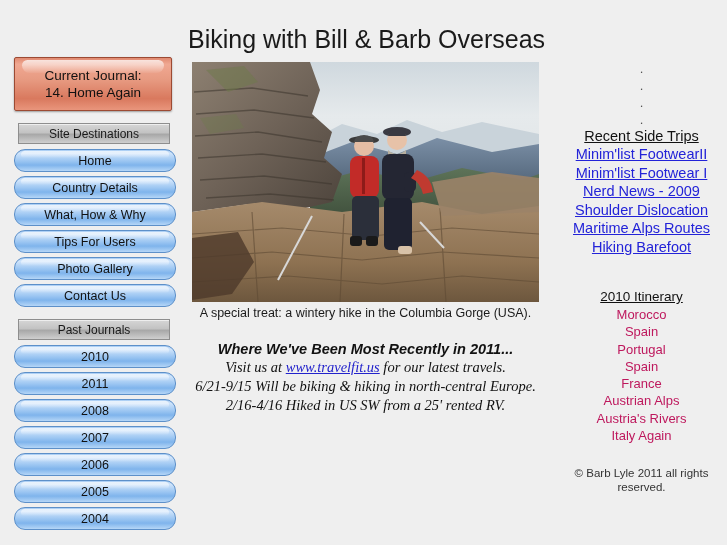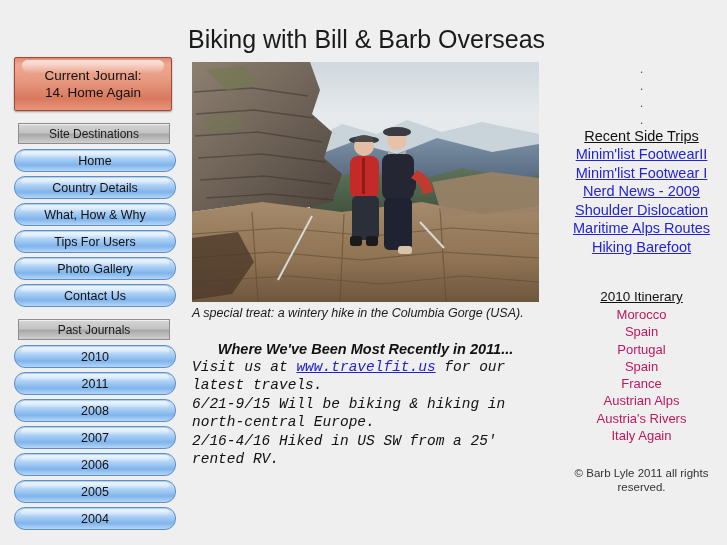--- a/index.html
+++ b/index.html
@@ -131,38 +131,39 @@
 
   #main-photo {
     width: 347px;
     height: 240px;
     display: block;
     border: 0;
   }
 
   #photo-caption {
     margin-top: 4px;
+    text-align: center;
     font-family: "Liberation Sans", sans-serif;
-    font-style: italic;
     font-size: 12.5px;
     color: #1a1a1a;
   }
 
   #recent-heading {
     margin-top: 21px;
     text-align: center;
     font-family: "Liberation Sans", sans-serif;
     font-weight: bold;
     font-style: italic;
     font-size: 14.5px;
     color: #111;
   }
 
   .recent-line {
-    font-family: Liberation Mono, monospace;
+    text-align: center;
+    font-family: Liberation Serif, serif;
     font-style: italic;
     font-size: 14.5px;
     color: #111;
     line-height: 18px;
     margin-top: 1px;
   }
   .recent-line a {
     color: #2222cc;
     text-decoration: underline;
   }

